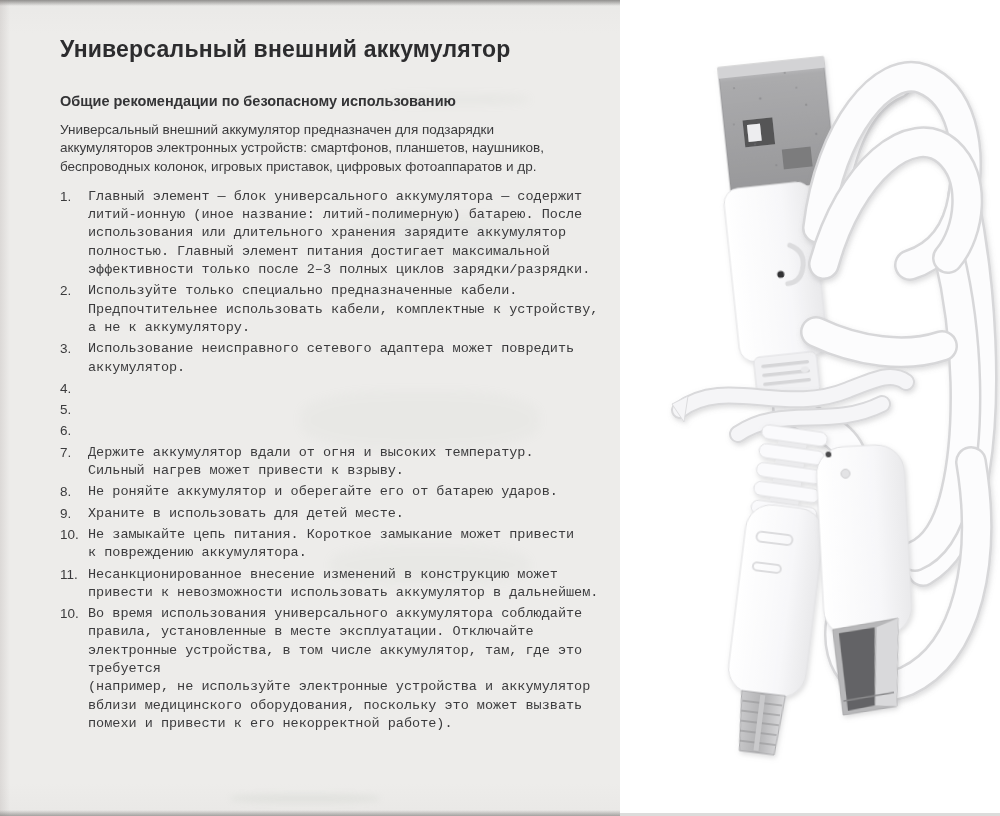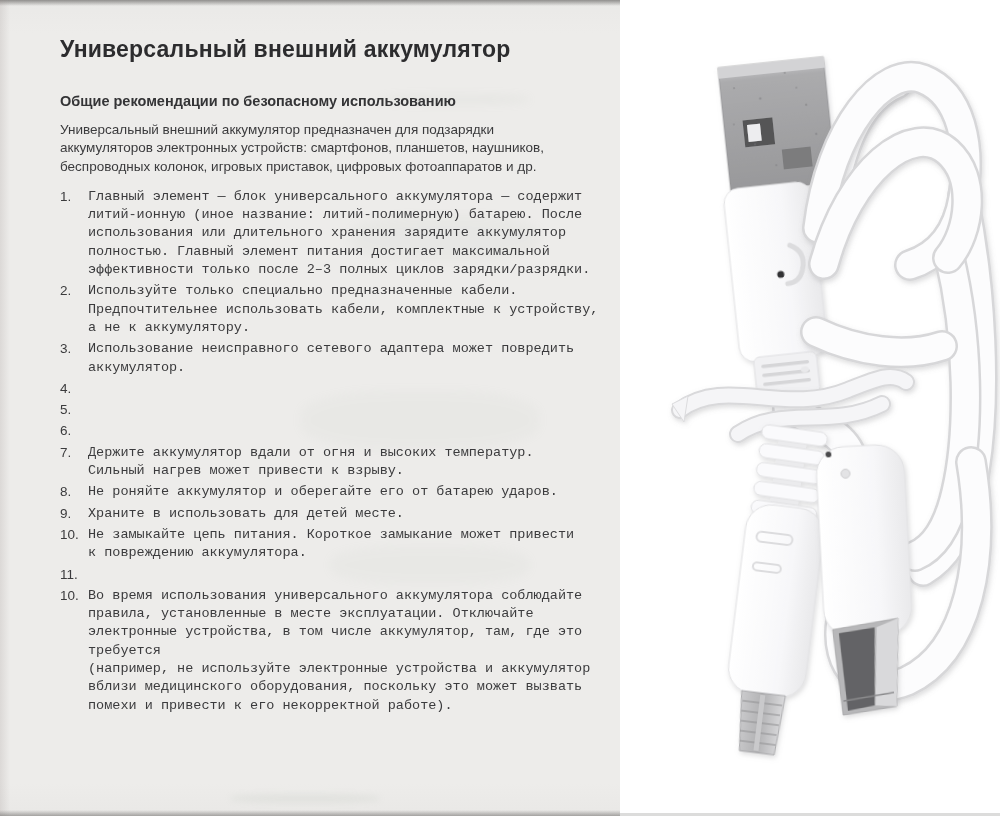--- a/index.html
+++ b/index.html
@@ -118,20 +118,22 @@
           <span class="num">9.</span>
           <span class="txt">Храните в использовать для детей месте.</span>
         </li>
       <li>
           <span class="num">10.</span>
           <span class="txt">Не замыкайте цепь питания. Короткое замыкание может привести
 к повреждению аккумулятора.</span>
         </li>
       <li>
           <span class="num">11.</span>
+          <span class="txt">Несанкционированное внесение изменений в конструкцию может
+привести к невозможности использовать аккумулятор в дальнейшем.</span>
         </li>
       <li>
           <span class="num">10.</span>
           <span class="txt">Во время использования универсального аккумулятора соблюдайте
 правила, установленные в месте эксплуатации. Отключайте
 электронные устройства, в том числе аккумулятор, там, где это требуется
 (например, не используйте электронные устройства и аккумулятор
 вблизи медицинского оборудования, поскольку это может вызвать
 помехи и привести к его некорректной работе).</span>
         </li>

